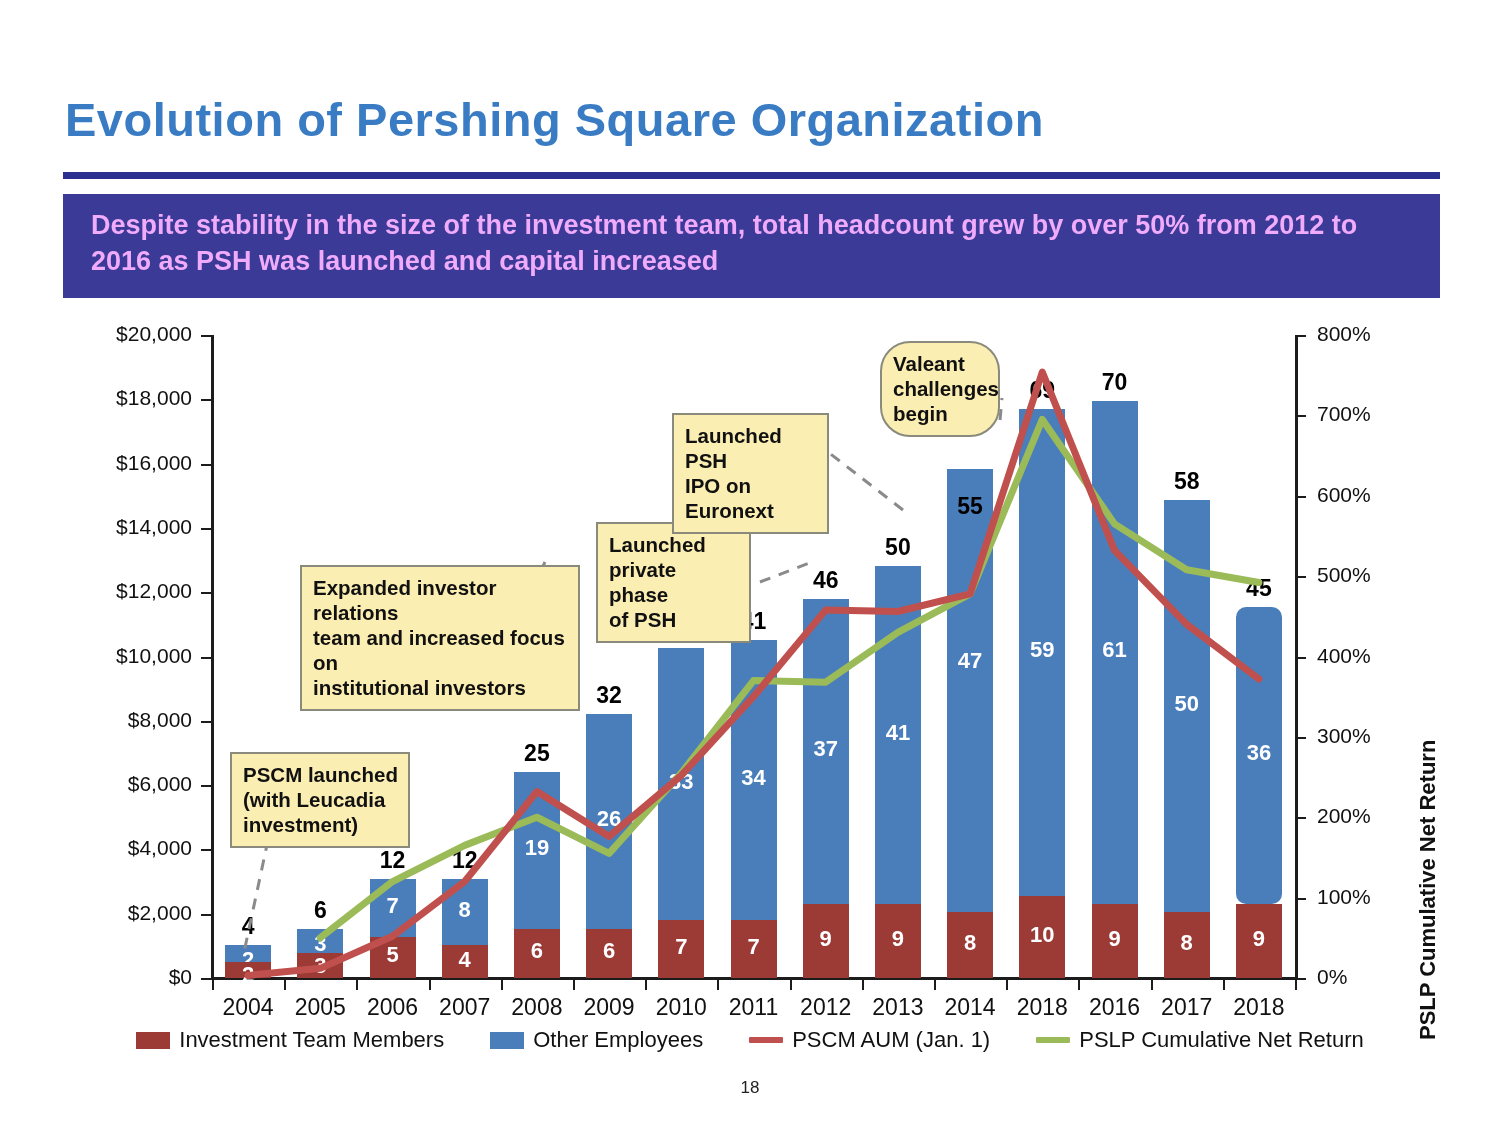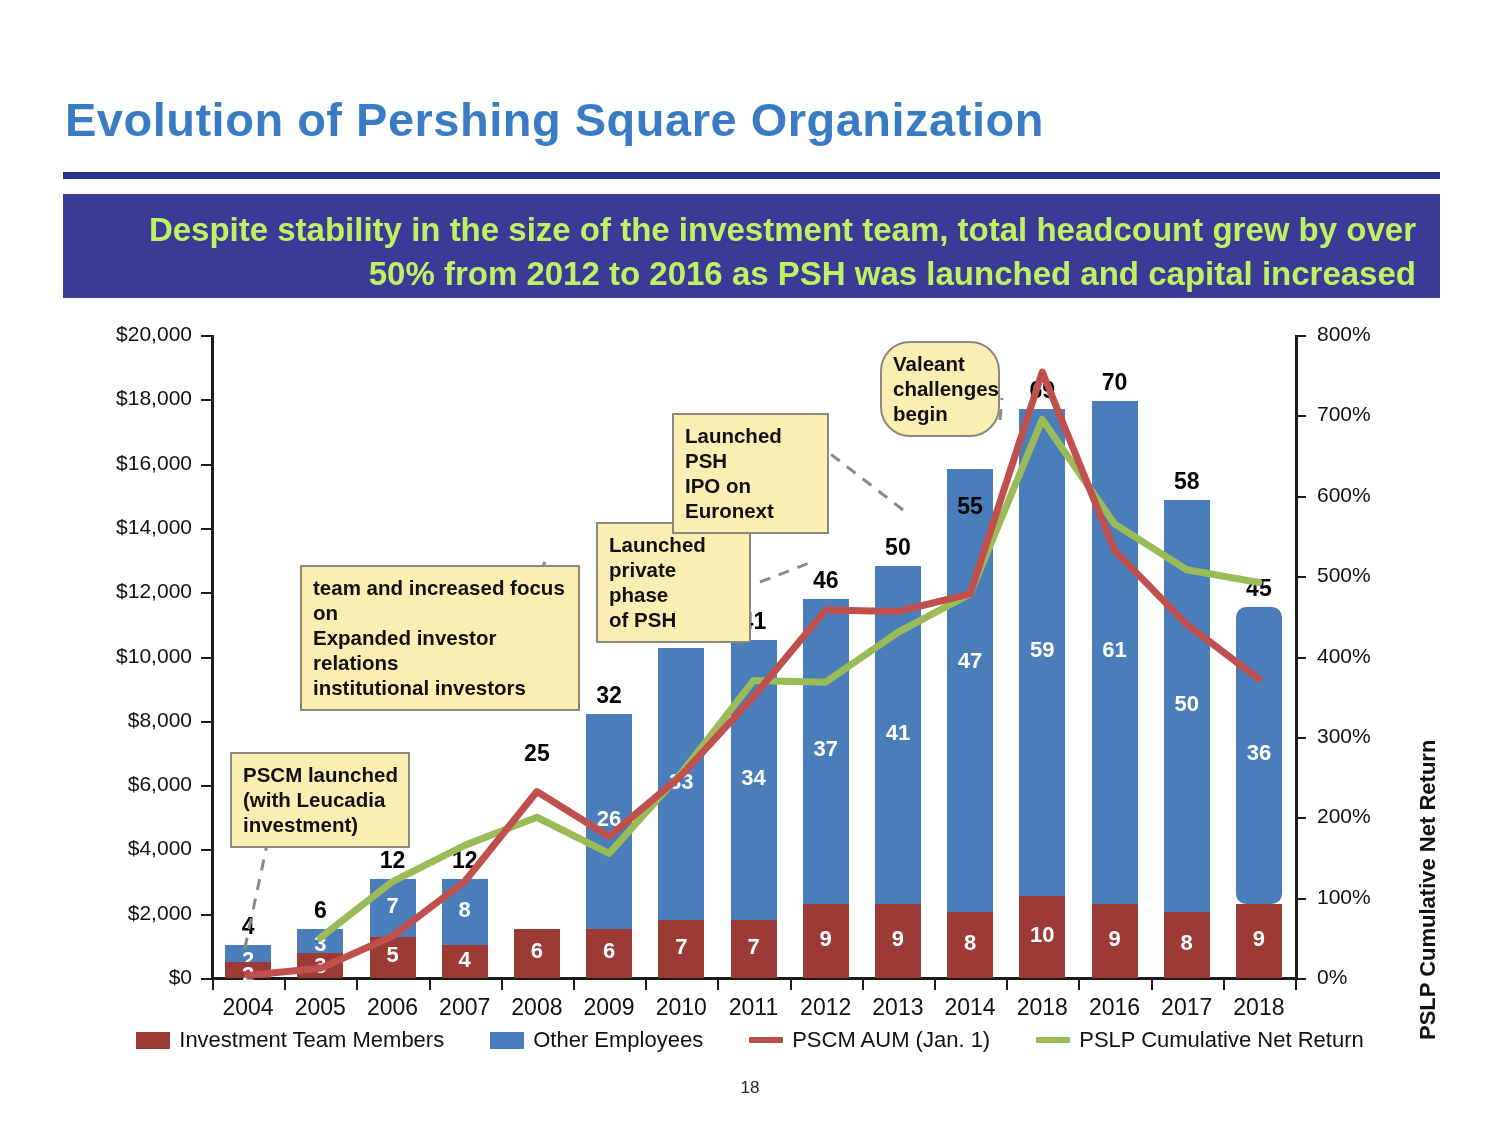--- a/index.html
+++ b/index.html
@@ -20,21 +20,21 @@
     position:absolute; left:63px; top:172px; width:1377px; height:7px;
     background:#2b2f8f;
   }
   #subtitle-band{
     position:absolute; left:63px; top:194px; width:1377px; height:104px;
     background:#3b3a97;
     box-sizing:border-box;
     padding:14px 24px 0 28px;
   }
   #subtitle-text{
-    color:#bef264; font-size:33px; font-weight:bold; line-height:1.33;text-align:right;
+    color:#f0abfc; font-size:27px; font-weight:bold; line-height:1.33;
   }
   
   #chart-area{
     position:absolute; left:0; top:300px; width:1500px; height:760px;
   }
   
   #plot{
     position:absolute; left:212px; top:35px; width:1083px; height:643px;
   }
   #axis-left{
@@ -233,20 +233,23 @@
         <div class="bar-group" style="left: 229.7px; width: 46px; height: 98.9231px;">
           <div class="seg-other" style="bottom: 32.9744px; height: 65.9487px;">
             <div class="seg-val" style="top: 17.9744px;">8</div>
           </div>
           <div class="seg-inv" style="height: 32.9744px;">
             <div class="seg-val" style="top: 1.48718px;">4</div>
           </div>
           <div class="bar-total" style="left: 0px; top: -32px;">12</div>
         </div>
         <div class="bar-group" style="left: 301.9px; width: 46px; height: 206.09px;">
+          <div class="seg-other" style="bottom: 49.4615px; height: 156.628px;">
+            <div class="seg-val" style="top: 63.3141px;">19</div>
+          </div>
           <div class="seg-inv" style="height: 49.4615px;">
             <div class="seg-val" style="top: 9.73077px;">6</div>
           </div>
           <div class="bar-total" style="left: 0px; top: -32px;">25</div>
         </div>
         <div class="bar-group" style="left: 374.1px; width: 46px; height: 263.795px;">
           <div class="seg-other" style="bottom: 49.4615px; height: 214.333px;">
             <div class="seg-val" style="top: 92.1667px;">26</div>
           </div>
           <div class="seg-inv" style="height: 49.4615px;">
@@ -351,22 +354,22 @@
       <line x1="1000" y1="120" x2="1002" y2="98"></line>
     </g>
   </svg>
 
   <div class="callout" style="left:230px; top:452px; width:180px;">
       <div>PSCM launched</div>
       <div>(with Leucadia</div>
       <div>investment)</div>
     </div>
   <div class="callout" style="left:300px; top:265px; width:280px;">
+      <div>Expanded investor relations</div>
       <div>team and increased focus on</div>
-      <div>Expanded investor relations</div>
       <div>institutional investors</div>
     </div>
   <div class="callout" style="left:596px; top:222px; width:155px;">
       <div>Launched</div>
       <div>private phase</div>
       <div>of PSH</div>
     </div>
   <div class="callout" style="left:672px; top:113px; width:157px;">
       <div>Launched PSH</div>
       <div>IPO on</div>

